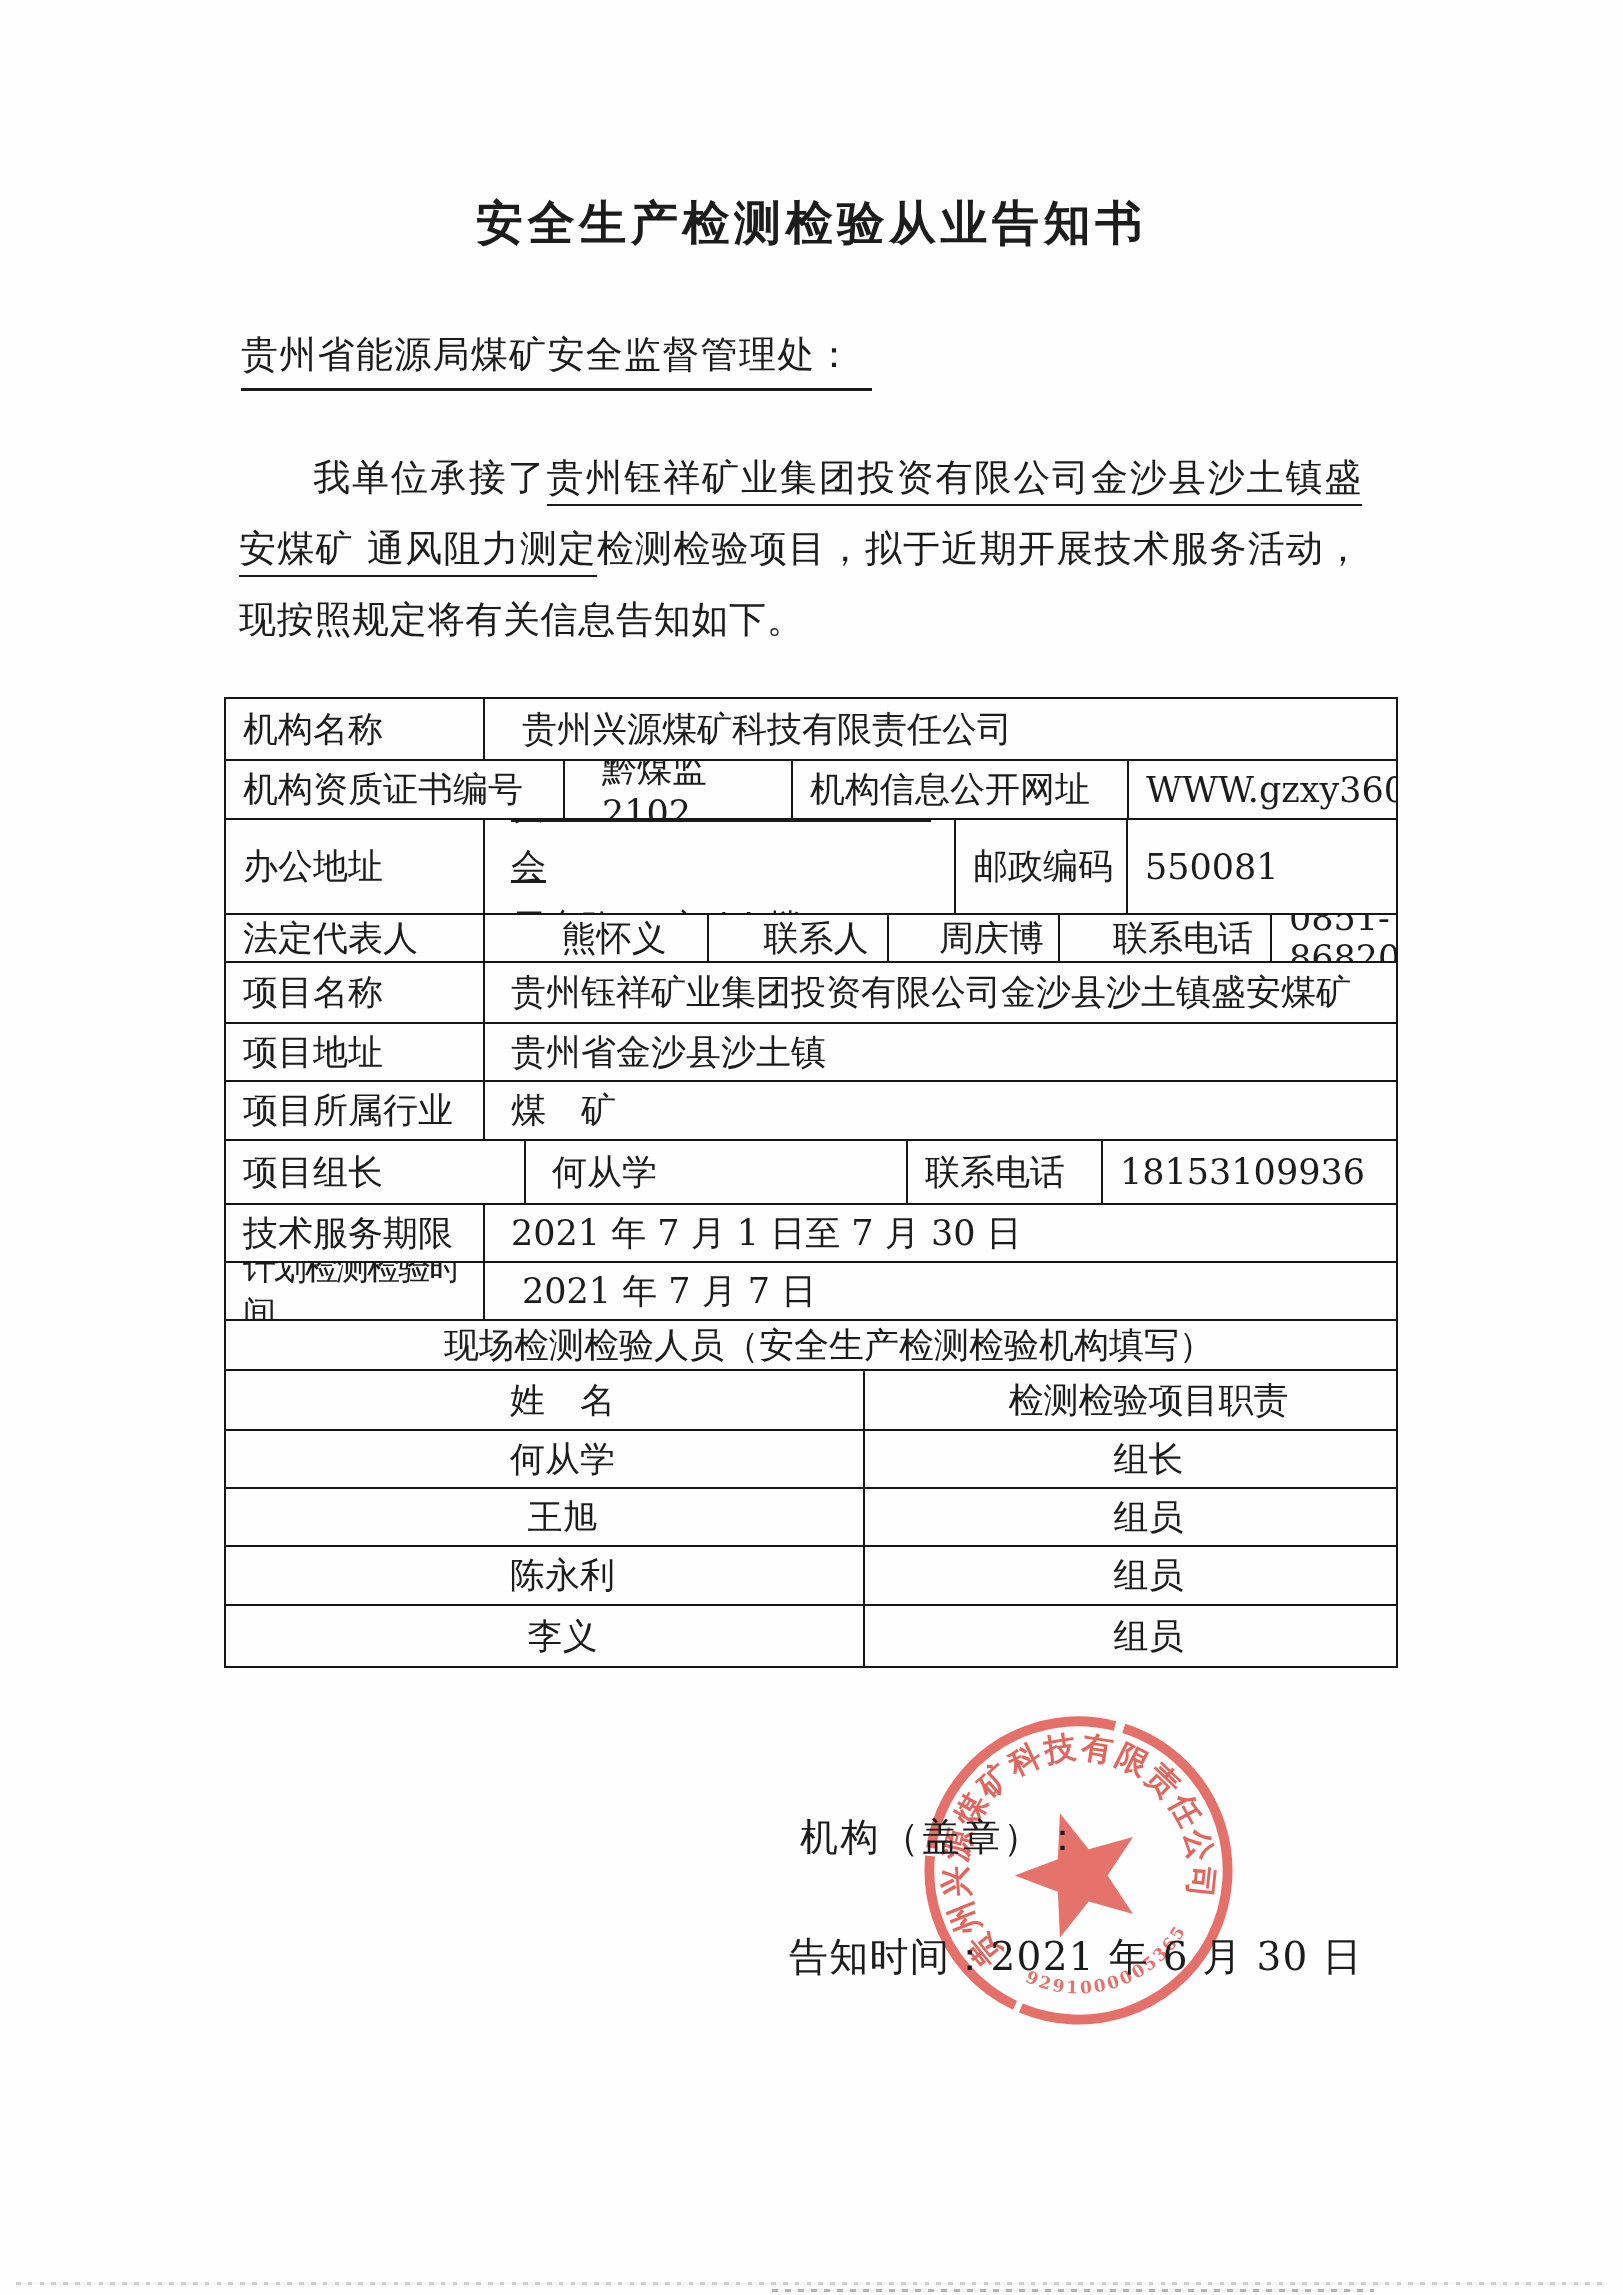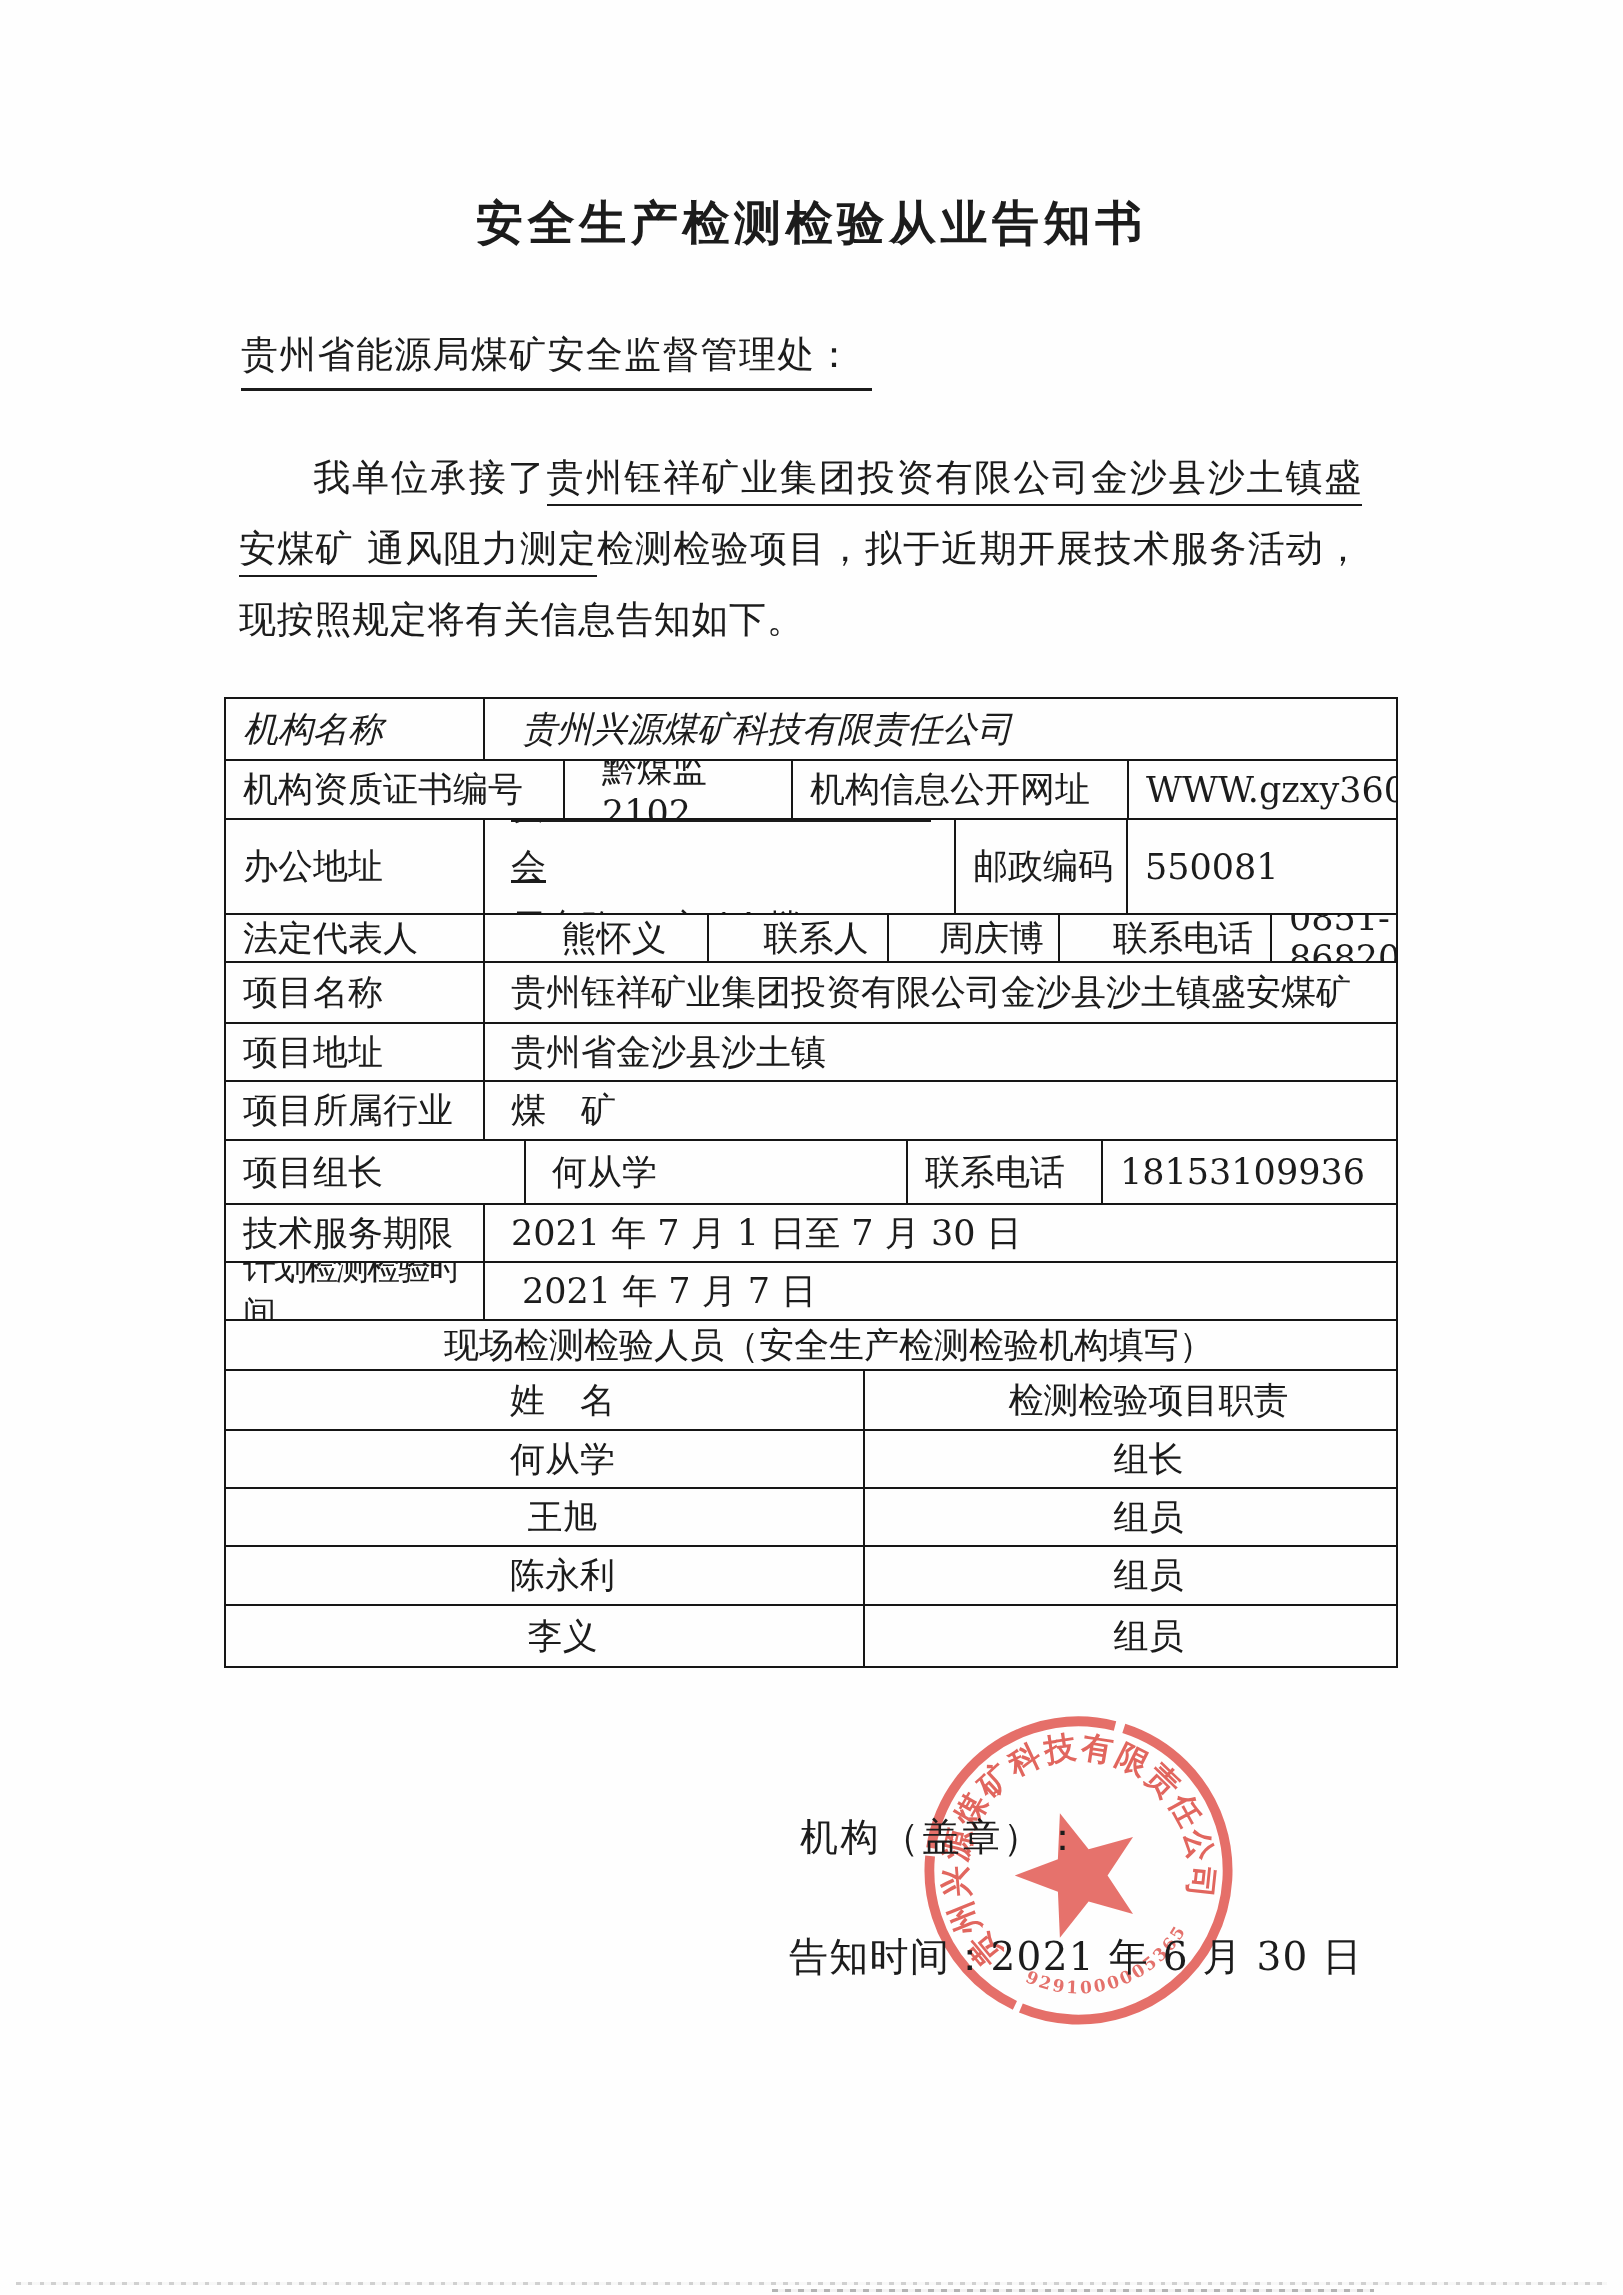--- a/index.html
+++ b/index.html
@@ -50,21 +50,21 @@
     overflow:hidden;
   }
   .t-cell:last-child { border-right:none; }
   .grow { flex:1 1 auto; }
   .cen { justify-content:center; padding-left:0;margin-left:36px; }
   .pl40 { padding-left:26px; }
   .pl56 { padding-left:37px; }
   .squeeze { letter-spacing:-2px; font-size:33px; }
   .addr-lines { line-height:61px;text-decoration:underline; }
   
-  .rh1{height:62px;font-style:italic;} .rh2{height:59px;} .rh3{height:95px;} .rh4{height:48px;}
+  .rh1{height:62px;} .rh2{height:59px;} .rh3{height:95px;} .rh4{height:48px;}
   .rh5{height:61px;} .rh6{height:58px;font-family:Liberation Serif, serif;} .rh7{height:59px;} .rh8{height:64px;}
   .rh9{height:58px;} .rh10{height:58px;} .rh11{height:50px;} .rh12{height:60px;}
   .rh13{height:58px;} .rh14{height:58px;justify-content:center;} .rh15{height:59px;} .rh16{height:60px;}
   
   .stamp-label {
     position:absolute; left:800px; top:1812px;
     font-size:38px; letter-spacing:2.6px; z-index:3;
   }
   .notice-date {
     position:absolute; left:789px; top:1930px;

